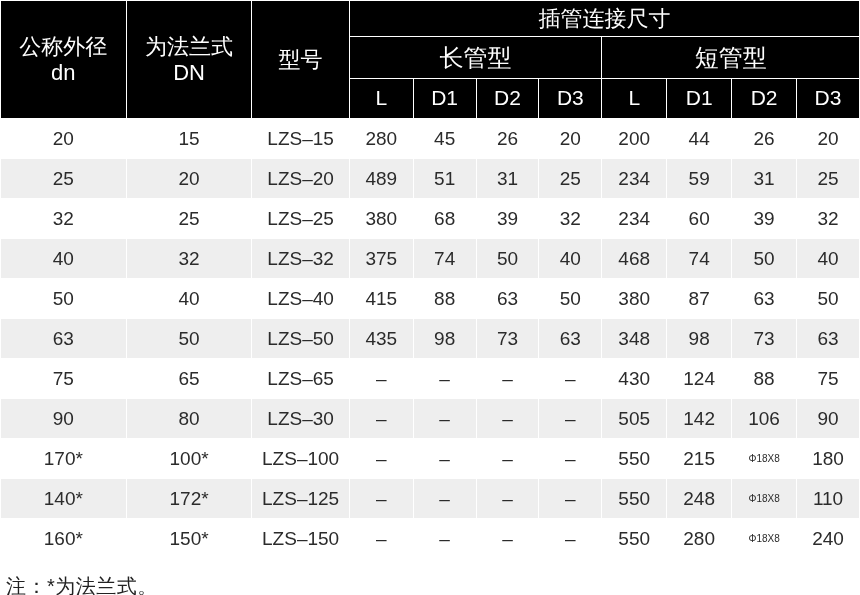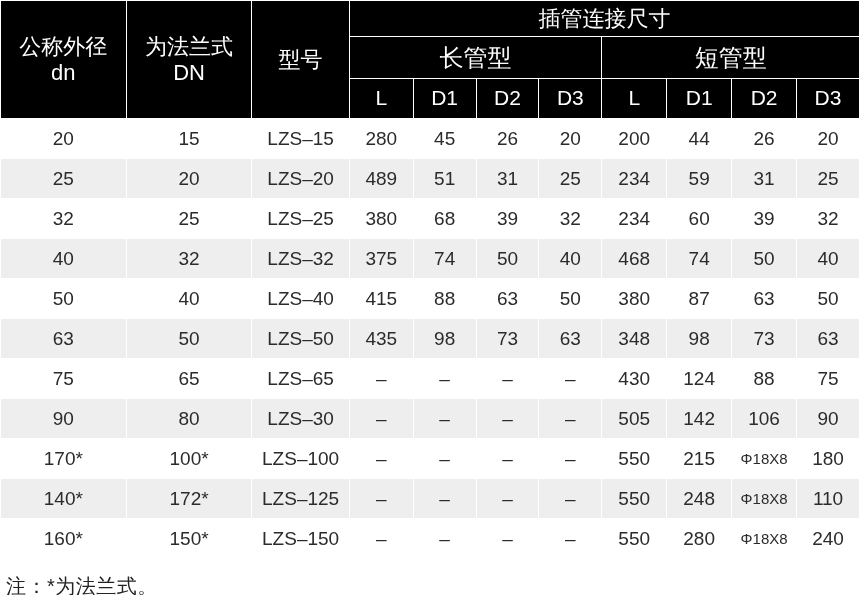--- a/index.html
+++ b/index.html
@@ -57,21 +57,21 @@
     border: 1px solid #d9d9d9;
     color: #2b2b2b;
   }
   .bd.alt {
     background: #eeeeee;
   }
   .bd.model {
     letter-spacing: 0px;
   }
   .small-phi {
-    font-size: 15px;
+    font-size: 10px;
   }
   .note {
     padding: 14px 0 0 6px;
     font-size: 20px;
     color: #222222;
     letter-spacing: 0.5px;
   }
   .h-row1 { height: 36px; }
   .h-row2 { height: 42px; }
   .h-row3 { height: 40px; }

